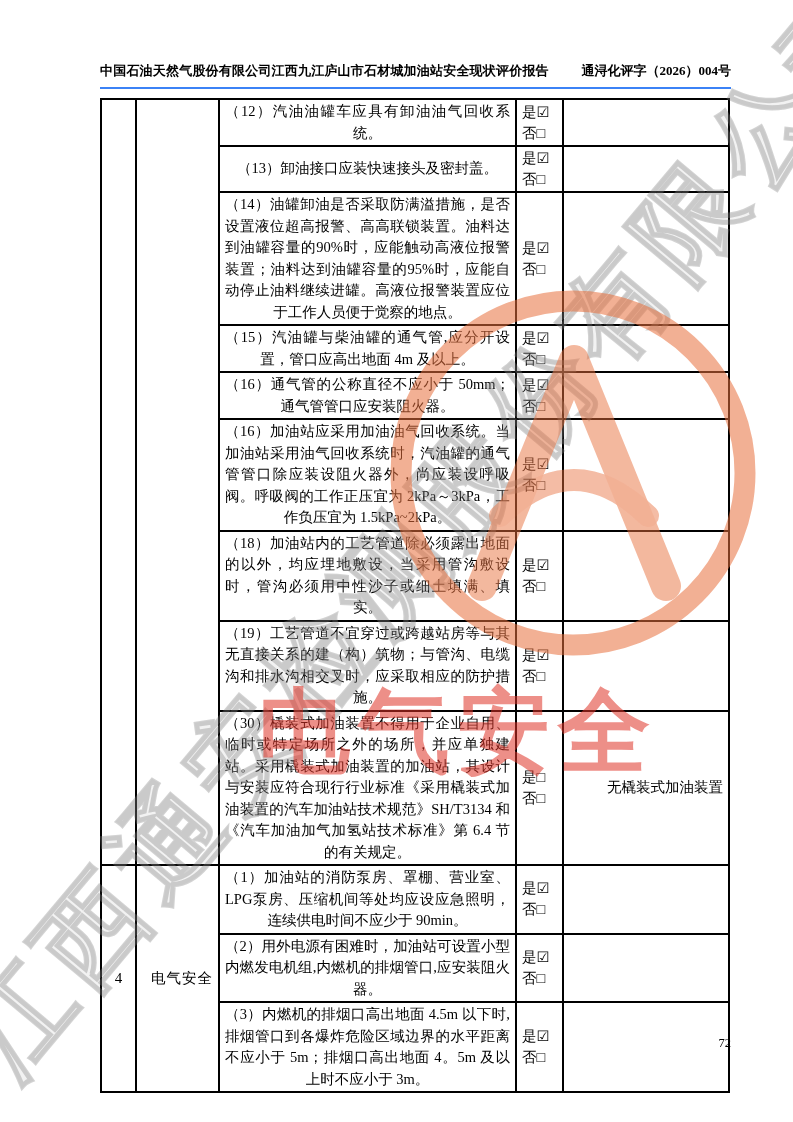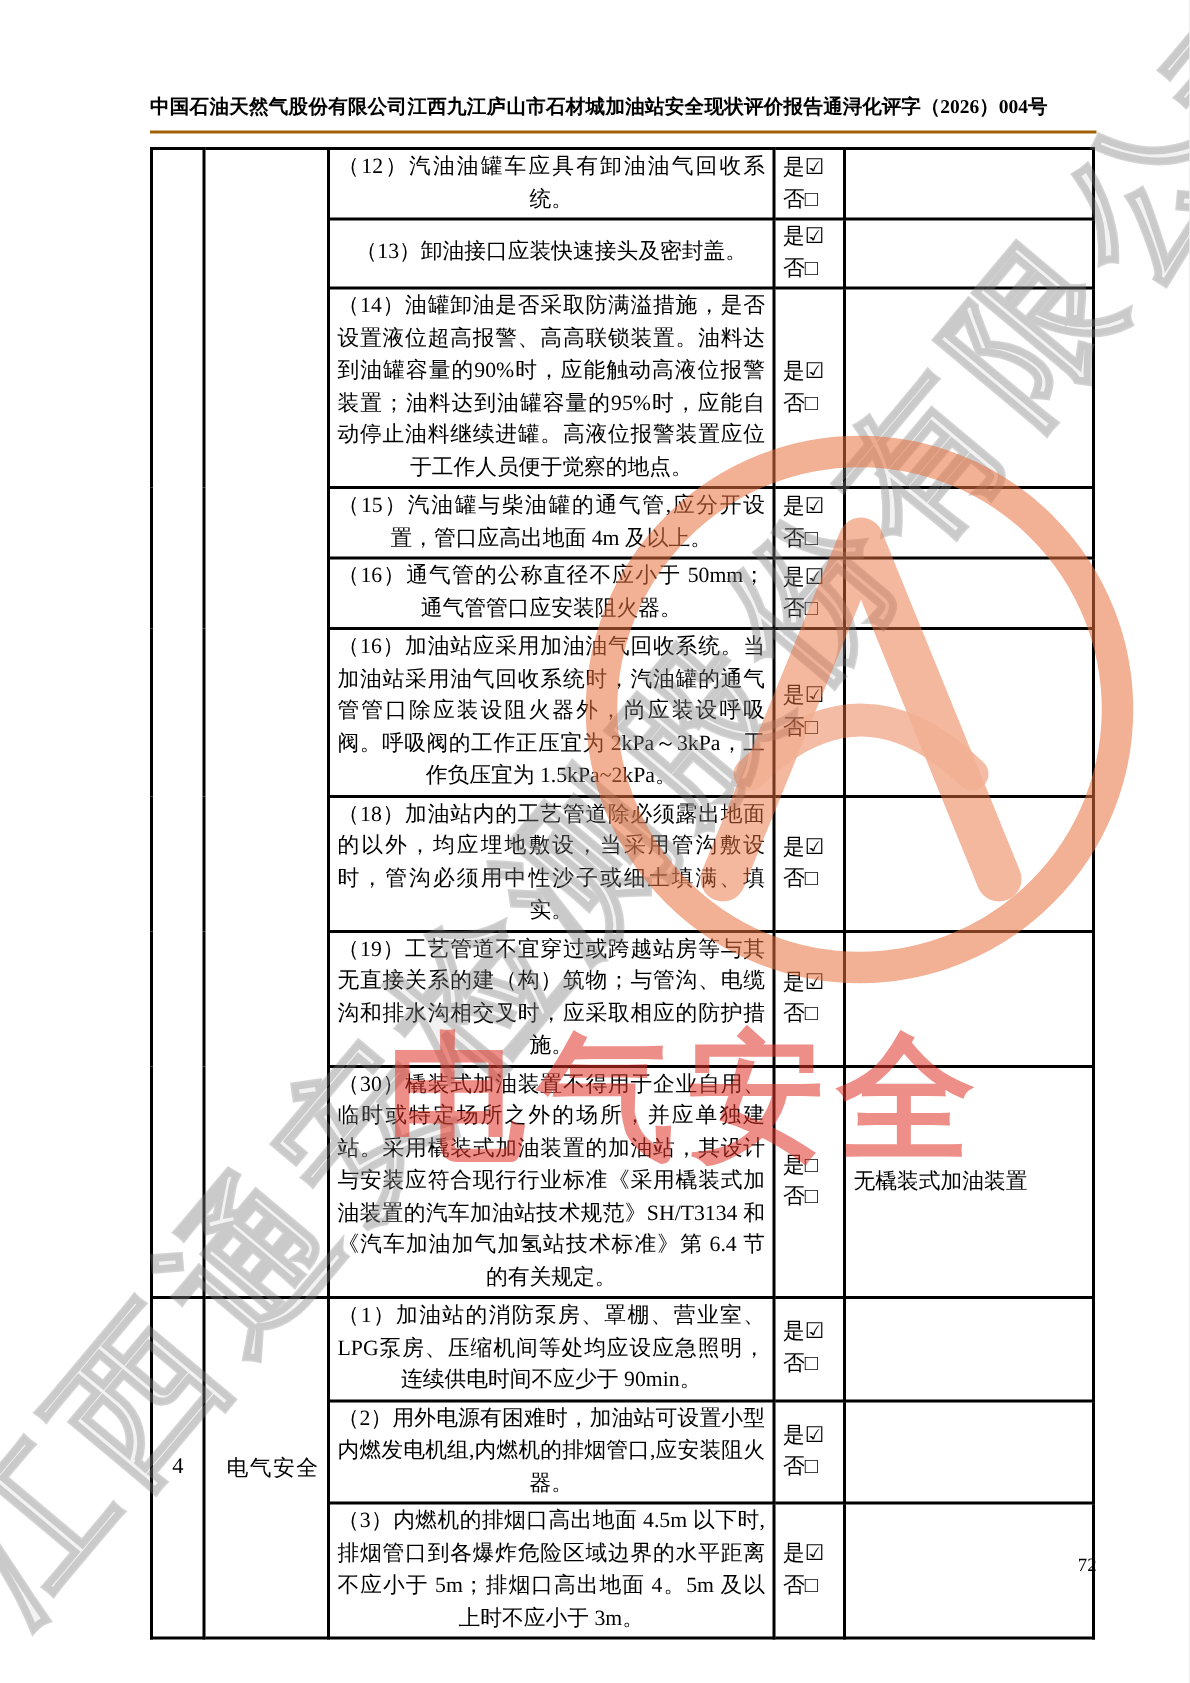--- a/index.html
+++ b/index.html
@@ -8,23 +8,23 @@
     width: 793px; height: 1122px;
     margin: 0 auto;
     background: #ffffff;
     overflow: hidden;
     font-family: "Liberation Serif", "DejaVu Serif", serif;
     color: #000;
   }
   
   .header {
     position: absolute; left: 100px; top: 62px; width: 631px;
-    display: flex; justify-content: flex-start; align-items: flex-end;
+    display: flex; justify-content: space-between; align-items: flex-end;
     font-size: 13px; font-weight: bold;
-    border-bottom: 2px solid #a16207; padding-bottom: 7px;
+    border-bottom: 2px solid #3b82f6; padding-bottom: 7px;
     z-index: 2;
   }
   .header .left  { letter-spacing: 0.2px; }
   .header .right { white-space: nowrap; }
   
   table.checklist {
     position: absolute; left: 100px; top: 98px;
     width: 628px; border-collapse: collapse; table-layout: fixed;
     font-size: 14.5px; z-index: 2; background: transparent;
   }
@@ -35,21 +35,21 @@
     overflow: hidden;
   }
   td.c-seq { text-align: center; font-size: 15px; }
   td.c-cat { text-align: right; letter-spacing: 1px; }
   td.c-text {
     text-align: justify; text-align-last: center;
     line-height: 21.5px; padding: 2px 7px; border-radius: 13px;
   }
   td.c-chk { padding: 1px 2px 1px 5px; white-space: nowrap; font-size: 14.5px; }
   td.c-chk .chk-line { line-height: 21px; }
-  td.c-remark { text-align: left; }
+  td.c-remark { text-align: right; }
   
   .footer {
     position: absolute; left: 100px; top: 1036px; width: 631px;
     text-align: right; font-size: 12.5px; z-index: 2;
   }
   
   .wm { pointer-events: none; position: absolute; z-index: 3; }
   .wm-gray {
     left: -70px; top: 1015px;
     transform: rotate(-50deg); transform-origin: 0 0;

